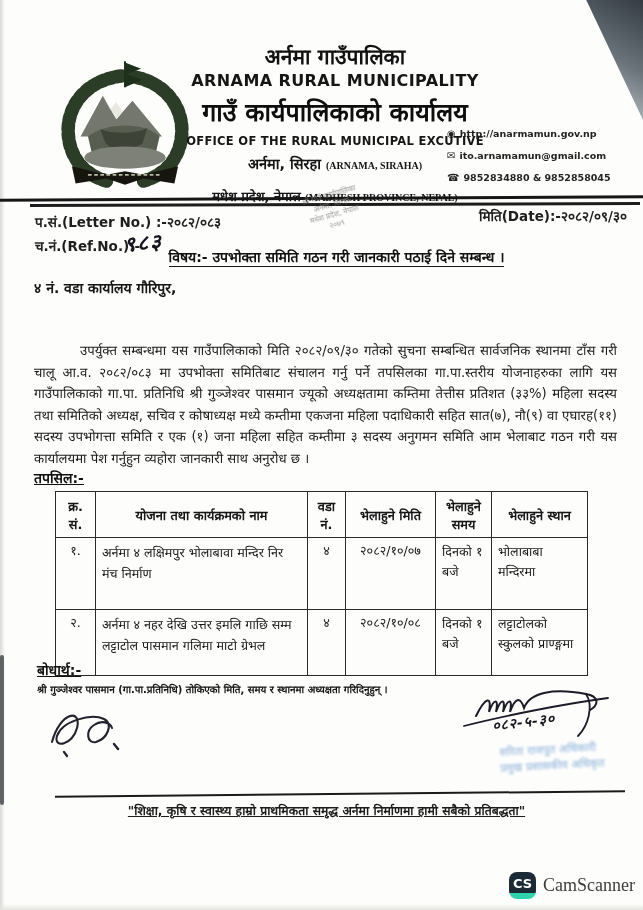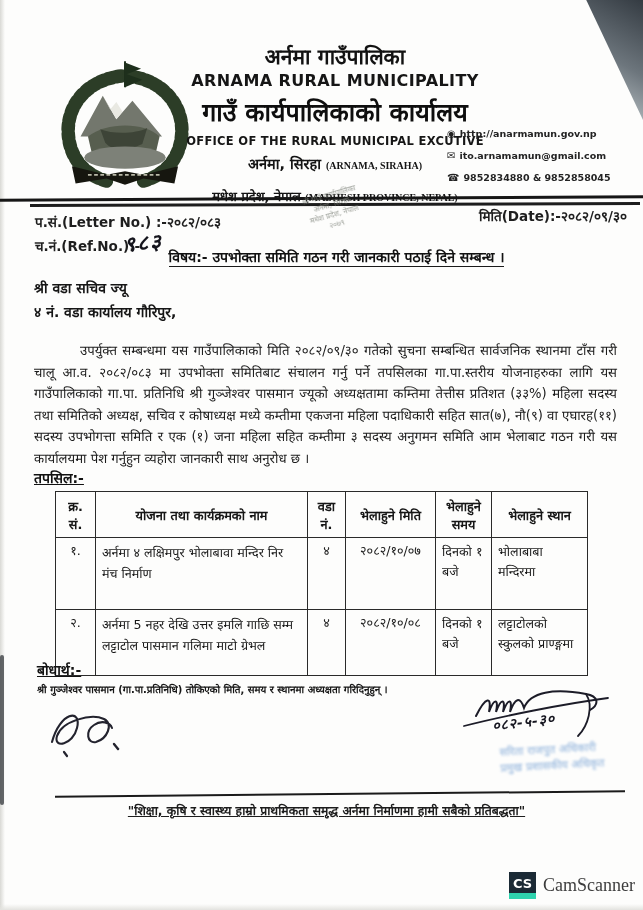--- a/index.html
+++ b/index.html
@@ -75,21 +75,21 @@
   .sig-date { position:absolute; left:492px; top:712px; font-size:14px; font-weight:bold; color:#15151f;
     transform:rotate(-7deg); font-style:italic; letter-spacing:1px; }
   .stamp-blue { position:absolute; left:500px; top:742px; transform:rotate(-3deg); color:#6d9bd1; opacity:.55;
     filter:blur(.8px); font-size:11px; font-weight:bold; line-height:16px; white-space:nowrap; }
 
   .footer-line { position:absolute; left:55px; top:793px; width:570px; height:2.4px; background:#1b1b1b; transform:rotate(-.55deg); }
   .footer-slogan { position:absolute; left:30px; right:20px; top:800px; text-align:center; }
   .footer-slogan span { font-size:12.3px; font-weight:bold; text-decoration:underline; color:#1d1d1d; }
 
   .cam { position:absolute; right:8px; top:872px; display:flex; align-items:center; gap:7px; }
-  .cam-box { width:27px; height:27px; border-radius:0; background:linear-gradient(180deg,#1b2a35 0%,#1b2a35 78%,#2fd3ae 78%);
+  .cam-box { width:27px; height:27px; border-radius:8px; background:linear-gradient(180deg,#1b2a35 0%,#1b2a35 78%,#2fd3ae 78%);
     display:flex; align-items:center; justify-content:center; }
   .cam-box span { color:#fff; font-weight:bold; font-size:13px; margin-top:-4px; }
   .cam-name { font-family:"Liberation Serif","DejaVu Serif",serif; font-size:18px; color:#3c3c3c; }
 </style>
 </head>
 <body>
 
 <div class="page">
 
   <div class="corner-fold"></div>
@@ -162,21 +162,20 @@
     <div>अर्नमा, सिरहा</div>
     <div>मधेश प्रदेश, नेपाल</div>
     <div>२०७९</div>
   </div>
 
   <div class="subject">
     <span>विषय:- उपभोक्ता समिति गठन गरी जानकारी पठाई दिने सम्बन्ध ।</span>
   </div>
 
   <div class="recipient">
-    <div>श्री वडा सचिव ज्यू</div>
     <div>४ नं. वडा कार्यालय गौरिपुर,</div>
   </div>
 
   <div class="body-par">उपर्युक्त सम्बन्धमा यस गाउँपालिकाको मिति २०८२/०९/३० गतेको सुचना सम्बन्धित सार्वजनिक स्थानमा टाँस गरी चालू आ.व. २०८२/०८३ मा उपभोक्ता समितिबाट संचालन गर्नु पर्ने तपसिलका गा.पा.स्तरीय योजनाहरुका लागि यस गाउँपालिकाको गा.पा. प्रतिनिधि श्री गुञ्जेश्वर पासमान ज्यूको अध्यक्षतामा कम्तिमा तेत्तीस प्रतिशत (३३%) महिला सदस्य तथा समितिको अध्यक्ष, सचिव र कोषाध्यक्ष मध्ये कम्तीमा एकजना महिला पदाधिकारी सहित सात(७), नौ(९) वा एघारह(११) सदस्य उपभोगत्ता समिति र एक (१) जना महिला सहित कम्तीमा ३ सदस्य अनुगमन समिति आम भेलाबाट गठन गरी यस कार्यालयमा पेश गर्नुहुन व्यहोरा जानकारी साथ अनुरोध छ ।</div>
 
   <div class="tapasil">तपसिल:-</div>
 
   <table class="sched">
     <colgroup>
       <col style="width:40px">
@@ -198,21 +197,21 @@
     <tr class="r1">
       <td class="c-sn">१.</td>
       <td class="c-name">अर्नमा ४ लक्षिमपुर भोलाबावा मन्दिर निर मंच निर्माण</td>
       <td class="c-ward">४</td>
       <td class="c-date">२०८२/१०/०७</td>
       <td class="c-time">दिनको १ बजे</td>
       <td class="c-place">भोलाबाबा मन्दिरमा</td>
     </tr>
     <tr class="r2">
       <td class="c-sn">२.</td>
-      <td class="c-name">अर्नमा 5 नहर देखि उत्तर इमलि गाछि सम्म लट्टाटोल पासमान गलिमा माटो ग्रेभल</td>
+      <td class="c-name">अर्नमा ४ नहर देखि उत्तर इमलि गाछि सम्म लट्टाटोल पासमान गलिमा माटो ग्रेभल</td>
       <td class="c-ward">४</td>
       <td class="c-date">२०८२/१०/०८</td>
       <td class="c-time">दिनको १ बजे</td>
       <td class="c-place">लट्टाटोलको स्कुलको प्राण्ङ्गमा</td>
     </tr>
   </tbody>
     </table>
 
   <div class="bodhartha">बोधार्थ:-</div>
   <div class="bodhartha-text">श्री गुञ्जेश्वर पासमान (गा.पा.प्रतिनिधि) तोकिएको मिति, समय र स्थानमा अध्यक्षता गरिदिनुहुन् ।</div>

